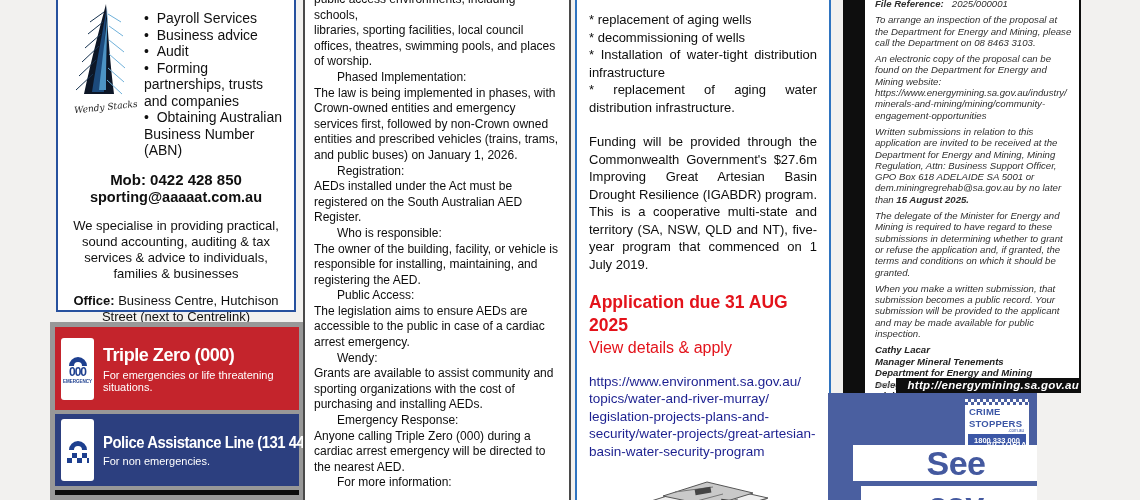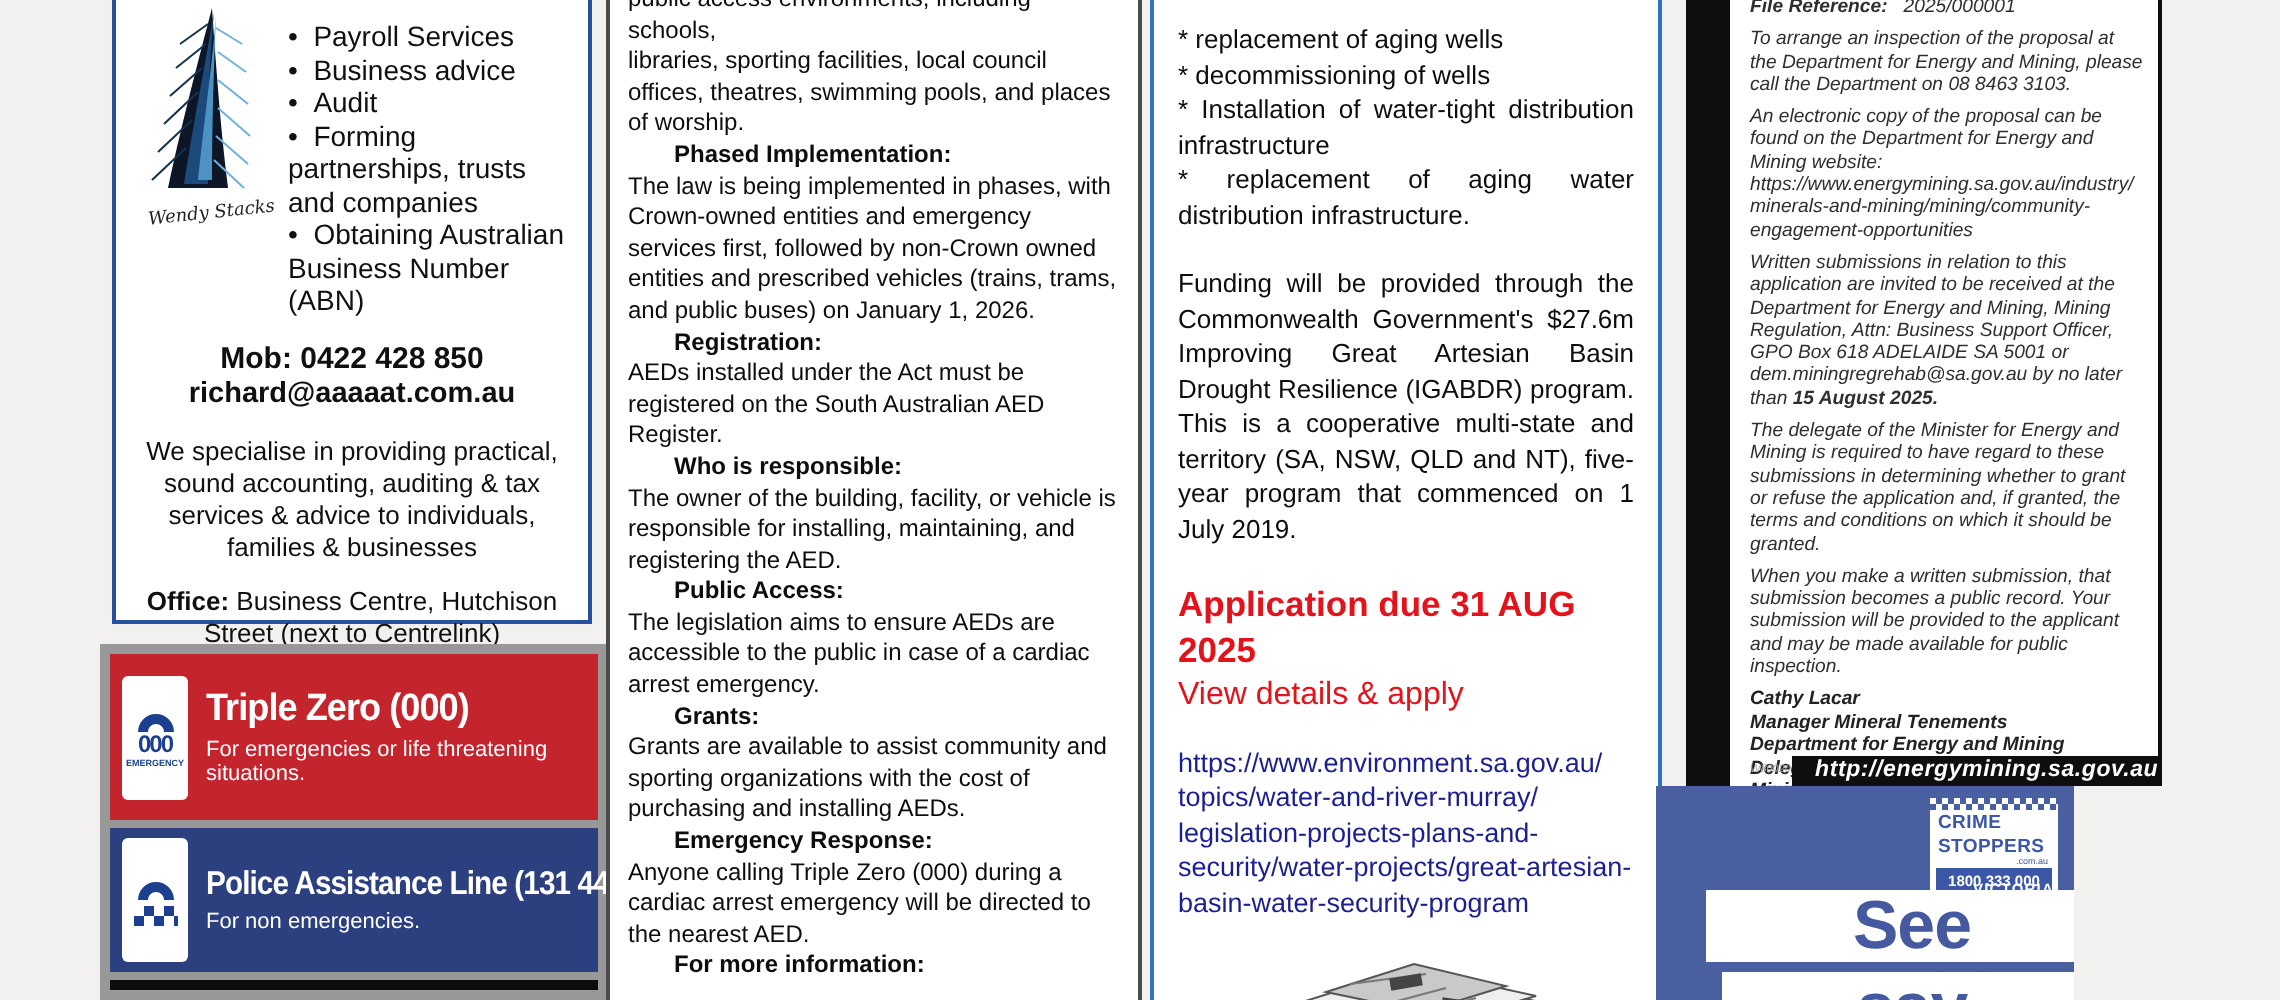--- a/index.html
+++ b/index.html
@@ -37,21 +37,21 @@
                 background:conic-gradient(#1d3f8f 90deg,#fff 90deg 180deg,#1d3f8f 180deg 270deg,#fff 270deg);
                 background-size:10px 10px; }
   .em-title  { font-weight:bold; font-size:19px; letter-spacing:-0.5px; transform:scaleX(.95); transform-origin:left; white-space:nowrap; }
   .em-title2 { font-size:16.5px; transform:scaleX(.9); }
   .em-sub    { font-size:11px; margin-top:3px; }
 
   
   #aed { left:303px; top:-3px; width:268px; height:506px; border:2px solid #4a4a4a;
          padding:0 9px; font-size:12px; line-height:15.6px; color:#0d0d0d; overflow:hidden; }
   #aed .clip { margin-top:-7px; }
-  .aed-h { font-weight:bold;padding-left:23px; }
+  .aed-h { font-weight:normal;padding-left:23px; }
 
   
   #water { left:575px; top:-3px; width:256px; height:506px; border:2px solid #2f74c0;
            padding:12px 12px 0; font-size:13px; line-height:17.5px; color:#0d0d0d; overflow:hidden; }
   .w-bullet { text-align:justify; }
   .w-fund { margin-top:17px; text-align:justify; }
   .w-deadline { margin-top:18px; color:#e3131b; font-weight:bold; font-size:17.5px; line-height:23px; }
   .w-cta  { color:#e3131b; font-size:16px; margin-top:2px; }
   .w-url  { margin-top:16px; color:#1b1f8f; font-size:13.5px; line-height:17.5px; overflow-wrap:anywhere; }
   .w-papers { display:block; margin:8px auto 0; }
@@ -121,21 +121,21 @@
       </div>
       <ul class="acc-list">
         <li>Payroll Services</li>
         <li>Business advice</li>
         <li>Audit</li>
         <li>Forming partnerships, trusts and companies</li>
         <li>Obtaining Australian Business Number (ABN)</li>
       </ul>
     </div>
     <div class="acc-center acc-mob">Mob: 0422 428 850</div>
-    <div class="acc-center acc-email">richard@aaaaat.com.au</div>
+    <div class="acc-center acc-email">sporting@aaaaat.com.au</div>
     <div class="acc-center acc-blurb">We specialise in providing practical, sound accounting, auditing &amp; tax services &amp; advice to individuals, families &amp; businesses</div>
     <div class="acc-center acc-office"><b>Office:</b><span> Business Centre, Hutchison Street (next to Centrelink)</span><br><span>PO Box 711 Coober Pedy</span></div>
     <div class="acc-center acc-tag">Supporting “Shop Local at Coober Pedy”</div>
   </div>
 
   <div class="box" id="emergency">
     <div class="em-row em-red">
       <div class="em-icon">
         <svg width="20" height="13" viewBox="0 0 20 13">
           <path d="M1,12 a9,9 0 0 1 18,0 l-5,0 a4,4 0 0 0 -8,0 z" fill="#1d3f8f"></path>
@@ -167,21 +167,21 @@
     <p class="clip">public access environments, including schools,</p>
     <p>libraries, sporting facilities, local council offices, theatres, swimming pools, and places of worship.</p>
     <p class="aed-h">Phased Implementation:</p>
     <p>The law is being implemented in phases, with Crown-owned entities and emergency services first, followed by non-Crown owned entities and prescribed vehicles (trains, trams, and public buses) on January 1, 2026.</p>
     <p class="aed-h">Registration:</p>
     <p>AEDs installed under the Act must be registered on the South Australian AED Register.</p>
     <p class="aed-h">Who is responsible:</p>
     <p>The owner of the building, facility, or vehicle is responsible for installing, maintaining, and registering the AED.</p>
     <p class="aed-h">Public Access:</p>
     <p>The legislation aims to ensure AEDs are accessible to the public in case of a cardiac arrest emergency.</p>
-    <p class="aed-h">Grants:</p>
+    <p class="aed-h">Wendy:</p>
     <p>Grants are available to assist community and sporting organizations with the cost of purchasing and installing AEDs.</p>
     <p class="aed-h">Emergency Response:</p>
     <p>Anyone calling Triple Zero (000) during a cardiac arrest emergency will be directed to the nearest AED.</p>
     <p class="aed-h">For more information:</p>
   </div>
 
   <div class="box" id="water">
     <div class="w-bullet">* replacement of aging wells</div>
     <div class="w-bullet">* decommissioning of wells</div>
     <div class="w-bullet">* Installation of water-tight distribution infrastructure</div>

